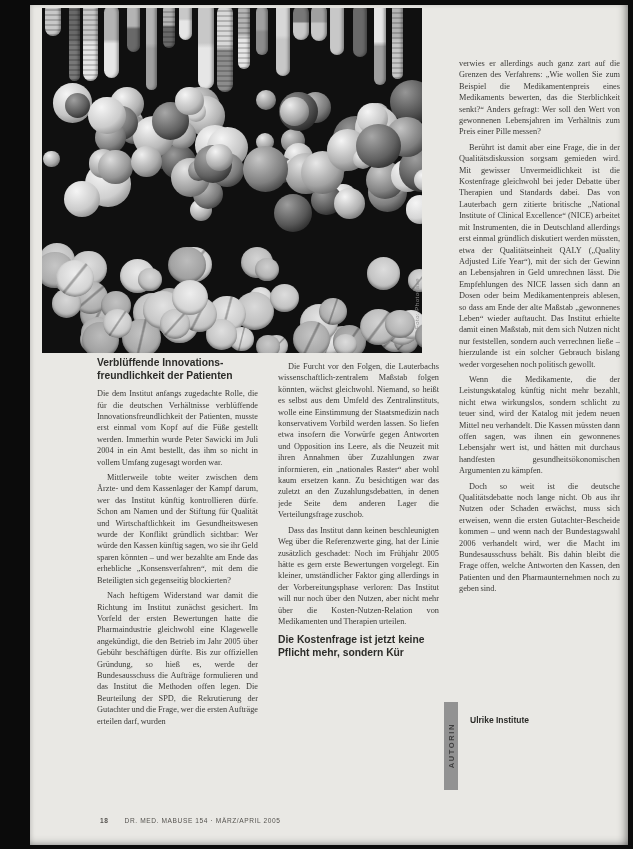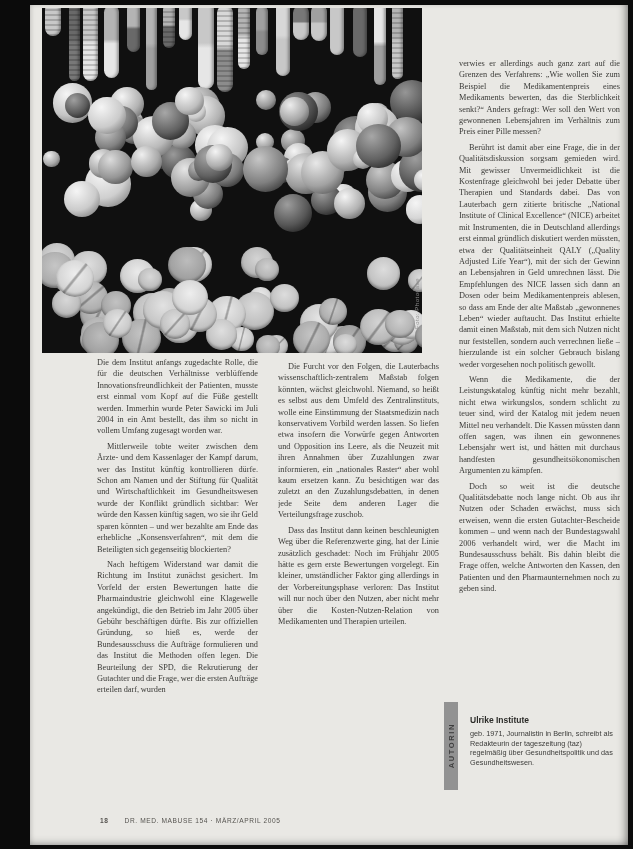--- a/index.html
+++ b/index.html
@@ -214,41 +214,48 @@
       <div class="tablet" style="left: 342.9px; top: 301.7px; width: 29.7px; height: 28.8px; background: radial-gradient(circle at 50% 38%, rgb(206, 206, 206), rgb(178, 178, 178) 62%, rgb(130, 130, 130) 100%);"></div>
       <div class="tablet" style="left: 13.9px; top: 252.1px; width: 38.3px; height: 37.1px; background: linear-gradient(129deg, rgba(255, 255, 255, 0) 46%, rgba(0, 0, 0, 0.28) 49%, rgba(0, 0, 0, 0.28) 51%, rgba(255, 255, 255, 0) 54%), radial-gradient(circle at 50% 38%, rgb(238, 238, 238), rgb(211, 211, 211) 62%, rgb(163, 163, 163) 100%);"></div>
       <div class="tablet" style="left: 292.4px; top: 325.9px; width: 22.3px; height: 21.6px; background: radial-gradient(circle at 50% 38%, rgb(220, 220, 220), rgb(192, 192, 192) 62%, rgb(144, 144, 144) 100%);"></div>
       <div class="tablet" style="left: 95.9px; top: 259.7px; width: 24.2px; height: 23.5px; background: radial-gradient(circle at 50% 38%, rgb(216, 216, 216), rgb(188, 188, 188) 62%, rgb(140, 140, 140) 100%);"></div>
       <div class="tablet" style="left: 126.4px; top: 239px; width: 37.3px; height: 36.1px; background: radial-gradient(circle at 50% 38%, rgb(188, 188, 188), rgb(160, 160, 160) 62%, rgb(112, 112, 112) 100%);"></div>
       <div class="tablet" style="left: 130.3px; top: 271.7px; width: 36.1px; height: 35px; background: radial-gradient(circle at 50% 38%, rgb(238, 238, 238), rgb(211, 211, 211) 62%, rgb(163, 163, 163) 100%);"></div>
     </div>
   <div class="photo-credit">Foto: Photocase</div>
 
   <div class="col col1">
+    <div class="heading">
+      <div>Verblüffende Innovations-</div>
+      <div>freundlichkeit der Patienten</div>
+    </div>
     <p>Die dem Institut anfangs zugedachte Rolle, die für die deutschen Verhältnisse verblüffende Innovationsfreundlichkeit der Patienten, musste erst einmal vom Kopf auf die Füße gestellt werden. Immerhin wurde Peter Sawicki im Juli 2004 in ein Amt bestellt, das ihm so nicht in vollem Umfang zugesagt worden war.</p>
     <p class="ind">Mittlerweile tobte weiter zwischen dem Ärzte- und dem Kassenlager der Kampf darum, wer das Institut künftig kontrollieren dürfe. Schon am Namen und der Stiftung für Qualität und Wirtschaftlichkeit im Gesundheitswesen wurde der Konflikt gründlich sichtbar: Wer würde den Kassen künftig sagen, wo sie ihr Geld sparen könnten – und wer bezahlte am Ende das erhebliche „Konsensverfahren“, mit dem die Beteiligten sich gegenseitig blockierten?</p>
     <p class="ind">Nach heftigem Widerstand war damit die Richtung im Institut zunächst gesichert. Im Vorfeld der ersten Bewertungen hatte die Pharmaindustrie gleichwohl eine Klagewelle angekündigt, die den Betrieb im Jahr 2005 über Gebühr beschäftigen dürfte. Bis zur offiziellen Gründung, so hieß es, werde der Bundesausschuss die Aufträge formulieren und das Institut die Methoden offen legen. Die Beurteilung der SPD, die Rekrutierung der Gutachter und die Frage, wer die ersten Aufträge erteilen darf, wurden</p>
   </div>
 
   <div class="col col2">
     <p class="ind">Die Furcht vor den Folgen, die Lauterbachs wissenschaftlich-zentralem Maßstab folgen könnten, wächst gleichwohl. Niemand, so heißt es selbst aus dem Umfeld des Zentralinstituts, wolle eine Einstimmung der Staatsmedizin nach konservativem Vorbild werden lassen. So liefen etwa insofern die Vorwürfe gegen Antworten und Opposition ins Leere, als die Neuzeit mit ihren Annahmen über Zuzahlungen zwar informieren, ein „nationales Raster“ aber wohl kaum ersetzen kann. Zu besichtigen war das zuletzt an den Zuzahlungsdebatten, in denen jede Seite dem anderen Lager die Verteilungsfrage zuschob.</p>
     <p class="ind">Dass das Institut dann keinen beschleunigten Weg über die Referenzwerte ging, hat der Linie zusätzlich geschadet: Noch im Frühjahr 2005 hätte es gern erste Bewertungen vorgelegt. Ein kleiner, umständlicher Faktor ging allerdings in der Vorbereitungsphase verloren: Das Institut will nur noch über den Nutzen, aber nicht mehr über die Kosten-Nutzen-Relation von Medikamenten und Therapien urteilen.</p>
+    <div class="heading mid">
+      <div>Die Kostenfrage ist jetzt keine</div>
+      <div>Pflicht mehr, sondern Kür</div>
+    </div>
   </div>
 
   <div class="col col3">
     <p>verwies er allerdings auch ganz zart auf die Grenzen des Verfahrens: „Wie wollen Sie zum Beispiel die Medikamentenpreis eines Medikaments bewerten, das die Sterblichkeit senkt?“ Anders gefragt: Wer soll den Wert von gewonnenen Lebensjahren im Verhältnis zum Preis einer Pille messen?</p>
     <p class="ind">Berührt ist damit aber eine Frage, die in der Qualitätsdiskussion sorgsam gemieden wird. Mit gewisser Unvermeidlichkeit ist die Kostenfrage gleichwohl bei jeder Debatte über Therapien und Standards dabei. Das von Lauterbach gern zitierte britische „National Institute of Clinical Excellence“ (NICE) arbeitet mit Instrumenten, die in Deutschland allerdings erst einmal gründlich diskutiert werden müssten, etwa der Qualitätseinheit QALY („Quality Adjusted Life Year“), mit der sich der Gewinn an Lebensjahren in Geld umrechnen lässt. Die Empfehlungen des NICE lassen sich dann an Dosen oder beim Medikamentenpreis ablesen, so dass am Ende der alte Maßstab „gewonnenes Leben“ wieder auftaucht. Das Institut erhielte damit einen Maßstab, mit dem sich Nutzen nicht nur feststellen, sondern auch verrechnen ließe – hierzulande ist ein solcher Gebrauch bislang weder vorgesehen noch politisch gewollt.</p>
     <p class="ind">Wenn die Medikamente, die der Leistungskatalog künftig nicht mehr bezahlt, nicht etwa wirkungslos, sondern schlicht zu teuer sind, wird der Katalog mit jedem neuen Mittel neu verhandelt. Die Kassen müssten dann offen sagen, was ihnen ein gewonnenes Lebensjahr wert ist, und hätten mit durchaus handfesten gesundheitsökonomischen Argumenten zu kämpfen.</p>
     <p class="ind">Doch so weit ist die deutsche Qualitätsdebatte noch lange nicht. Ob aus ihr Nutzen oder Schaden erwächst, muss sich erweisen, wenn die ersten Gutachter-Bescheide kommen – und wenn nach der Bundestagswahl 2006 verhandelt wird, wer die Macht im Bundesausschuss behält. Bis dahin bleibt die Frage offen, welche Antworten den Kassen, den Patienten und den Pharmaunternehmen noch zu geben sind.</p>
   </div>
 
   <div class="author-bar">
     <span>AUTORIN</span>
   </div>
   <div class="author-name">Ulrike Institute</div>
-  <div class="author-bio">geb. 1971, Journalistin in Berlin, schreibt als Redakteurin der tageszeitung (taz) regelmäßig über Gesundheitspolitik und das Gesundheitswesen.</div>
 
   <div class="footer">
     <span class="pn">18</span>
     <span>DR. MED. MABUSE 154 · MÄRZ/APRIL 2005</span>
   </div>
 
 </div>
 
 </body></html>

